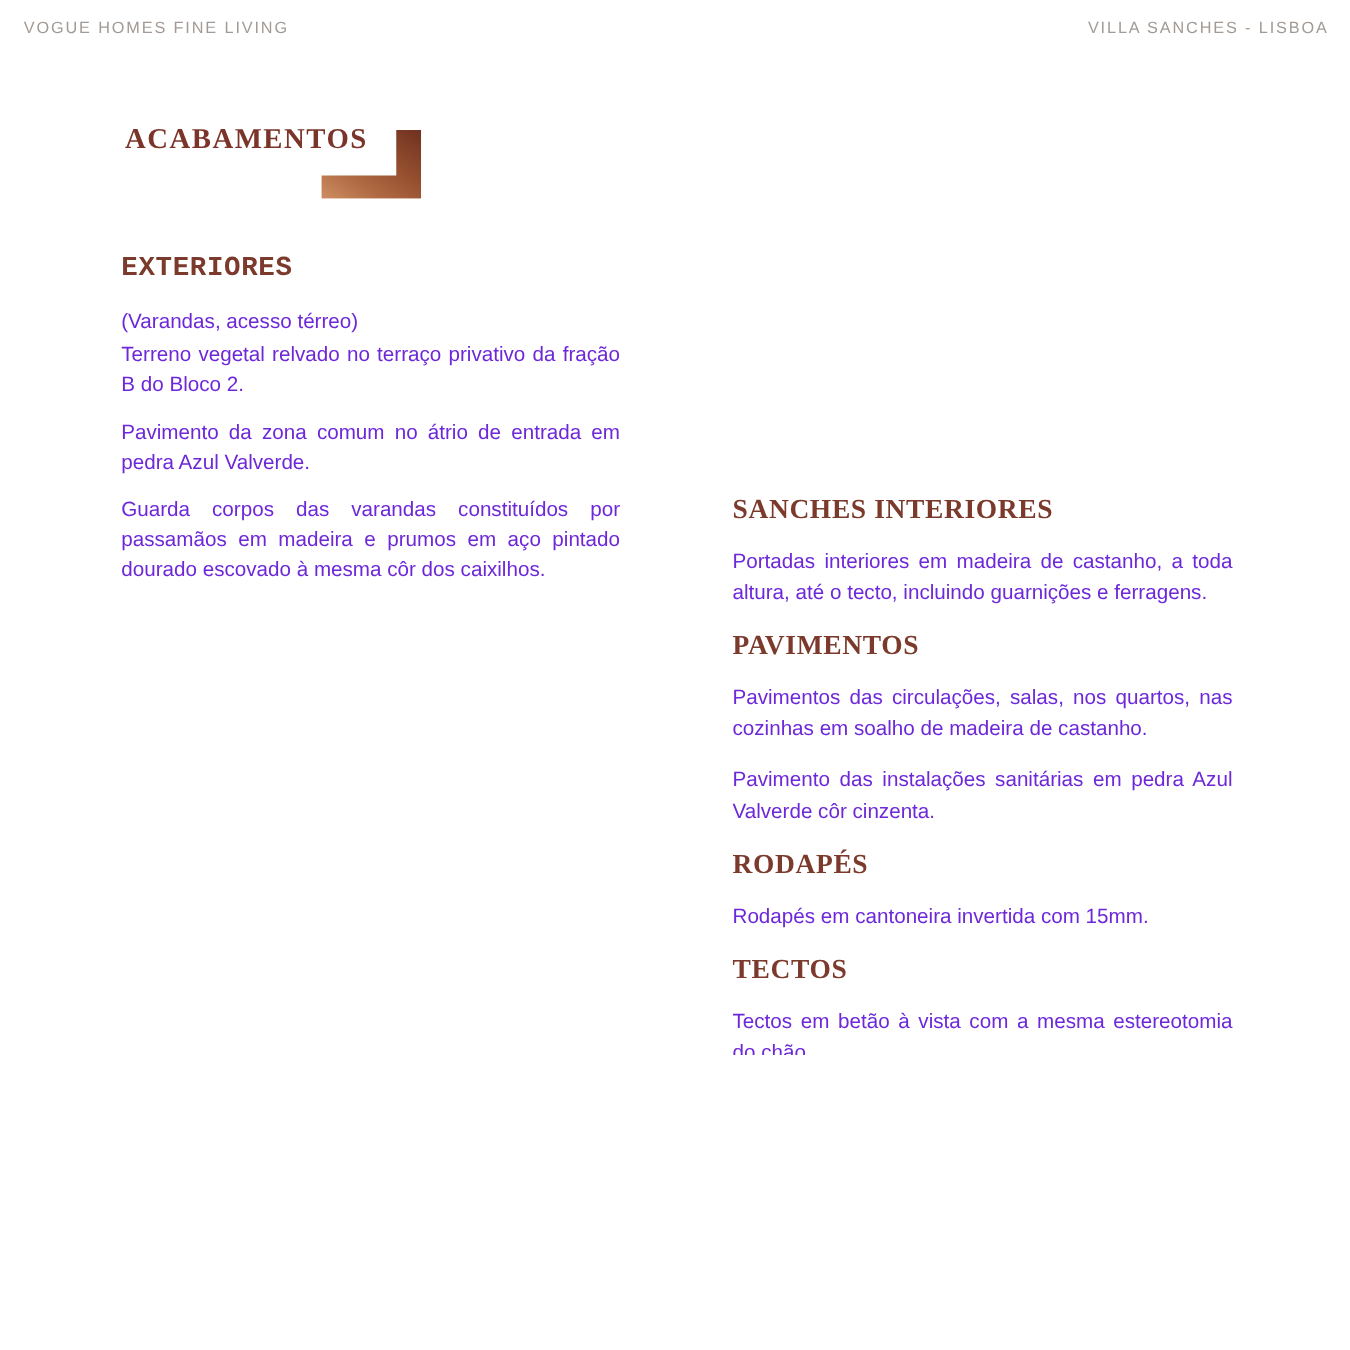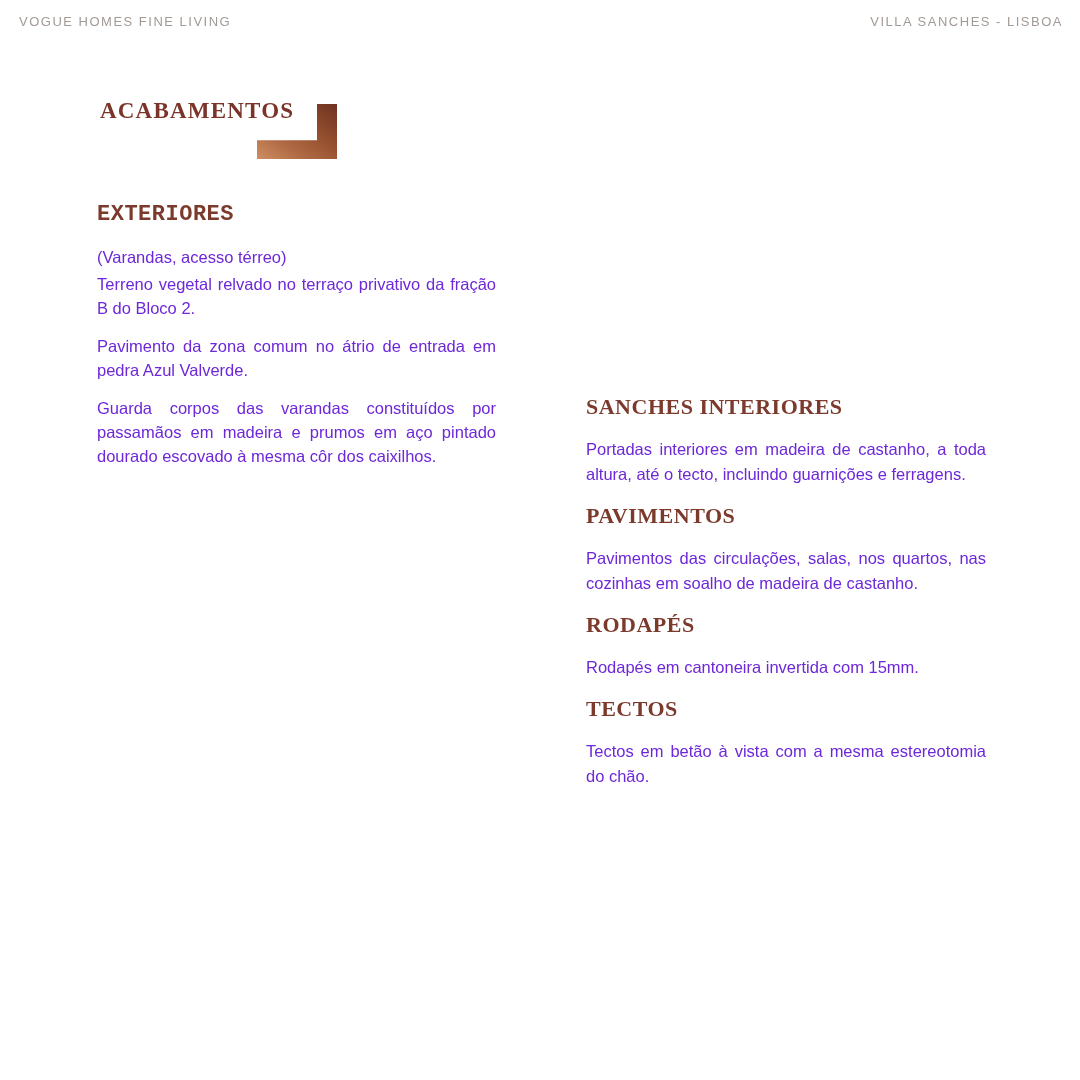--- a/index.html
+++ b/index.html
@@ -97,20 +97,21 @@
   <div class="col col-right">
 
     <div>
       <div class="section-heading">SANCHES INTERIORES</div>
       <p class="body-para">Portadas interiores em madeira de castanho, a toda altura, até o tecto, incluindo guarnições e ferragens.</p>
     </div>
 
     <div>
       <div class="section-heading">PAVIMENTOS</div>
       <p class="body-para">Pavimentos das circulações, salas, nos quartos, nas cozinhas em soalho de madeira de castanho.</p>
+      <p class="body-para">Pavimento das instalações sanitárias em pedra Azul Valverde côr cinzenta.</p>
     </div>
 
     <div>
       <div class="section-heading">RODAPÉS</div>
       <p class="body-para">Rodapés em cantoneira invertida com 15mm.</p>
     </div>
 
     <div>
       <div class="section-heading">TECTOS</div>
       <p class="body-para">Tectos em betão à vista com a mesma estereotomia do chão.</p>

